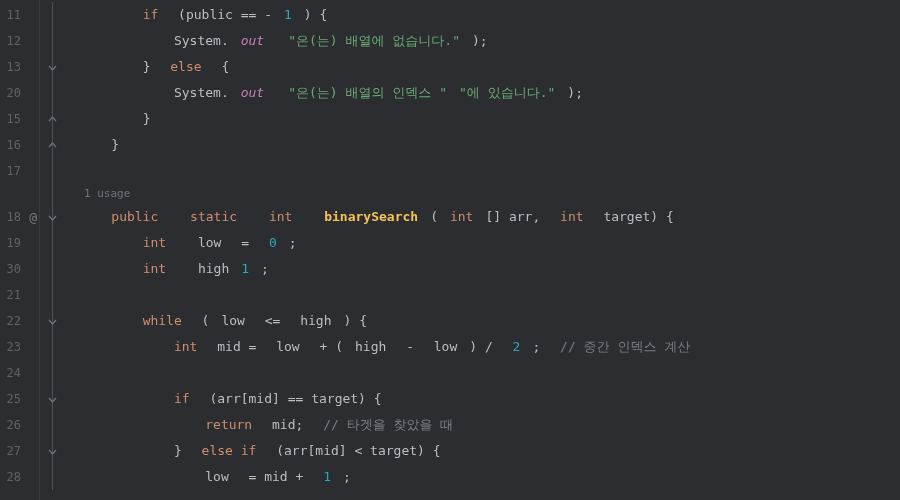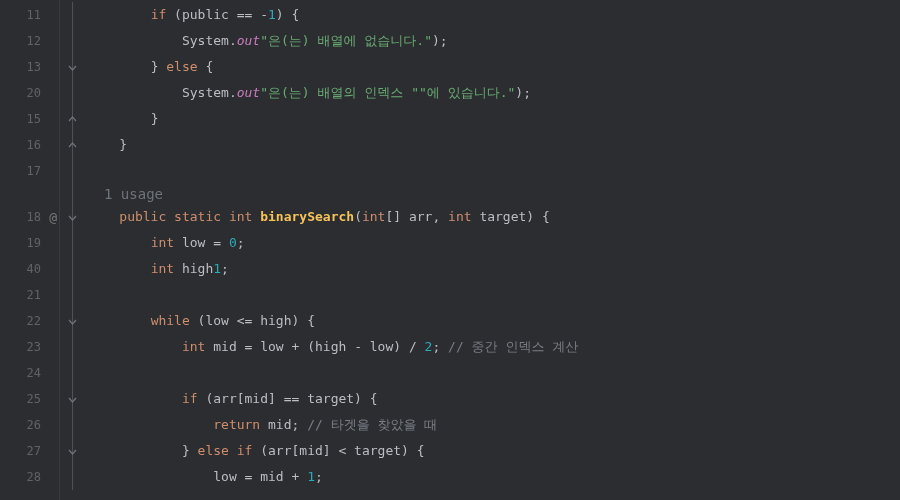--- a/index.html
+++ b/index.html
@@ -10,21 +10,21 @@
     font-family: 'Menlo', 'Consolas', monospace;
     font-size: 13px;
     overflow: hidden;
     color: #bcbec4;
   }
   .editor {
     display: flex;
     height: 100%;
   }
   .gutter {
-    width: 60px;
+    width: 40px;
     background: #2b2d30;
     border-right: 1px solid #393b40;
     flex-shrink: 0;
     padding-top: 2px;
   }
   .gutter-row {
     height: 26px;
     display: flex;
     align-items: center;
     justify-content: flex-end;
@@ -72,26 +72,27 @@
     flex: 1;
     padding-top: 2px;
     padding-left: 4px;
   }
   .code-row {
     height: 26px;
     display: flex;
     align-items: center;
     white-space: pre;
     line-height: 26px;
+    gap: 12px;
   }
   .code-row.short {
     height: 20px;
     line-height: 20px;
     color: #6f737a;
-    font-size: 14px;
+    font-size: 11px;
     padding-left: 16px;
     text-align: center;
   }
   .kw { color: #cf8e6d; }
   .str { color: #6aab73; }
   .num { color: #2aacb8; }
   .fld { color: #c77dbb; font-style: italic; }
   .cmt { color: #7a7e85; }
   .mut { text-decoration-color: #5f6265; }
   .method-def { color: #f5c35a; font-weight: bold; }
@@ -107,21 +108,21 @@
     <div class="gutter-row">20</div>
     <div class="gutter-row">15</div>
     <div class="gutter-row">16</div>
     <div class="gutter-row">17</div>
     <div class="gutter-row short"></div>
     <div class="gutter-row">
         <span>18</span>
         <span class="at-mark">@</span>
       </div>
     <div class="gutter-row">19</div>
-    <div class="gutter-row">40</div>
+    <div class="gutter-row">30</div>
     <div class="gutter-row">21</div>
     <div class="gutter-row">22</div>
     <div class="gutter-row">23</div>
     <div class="gutter-row">24</div>
     <div class="gutter-row">25</div>
     <div class="gutter-row">26</div>
     <div class="gutter-row">27</div>
     <div class="gutter-row">28</div>
   </div>
 

